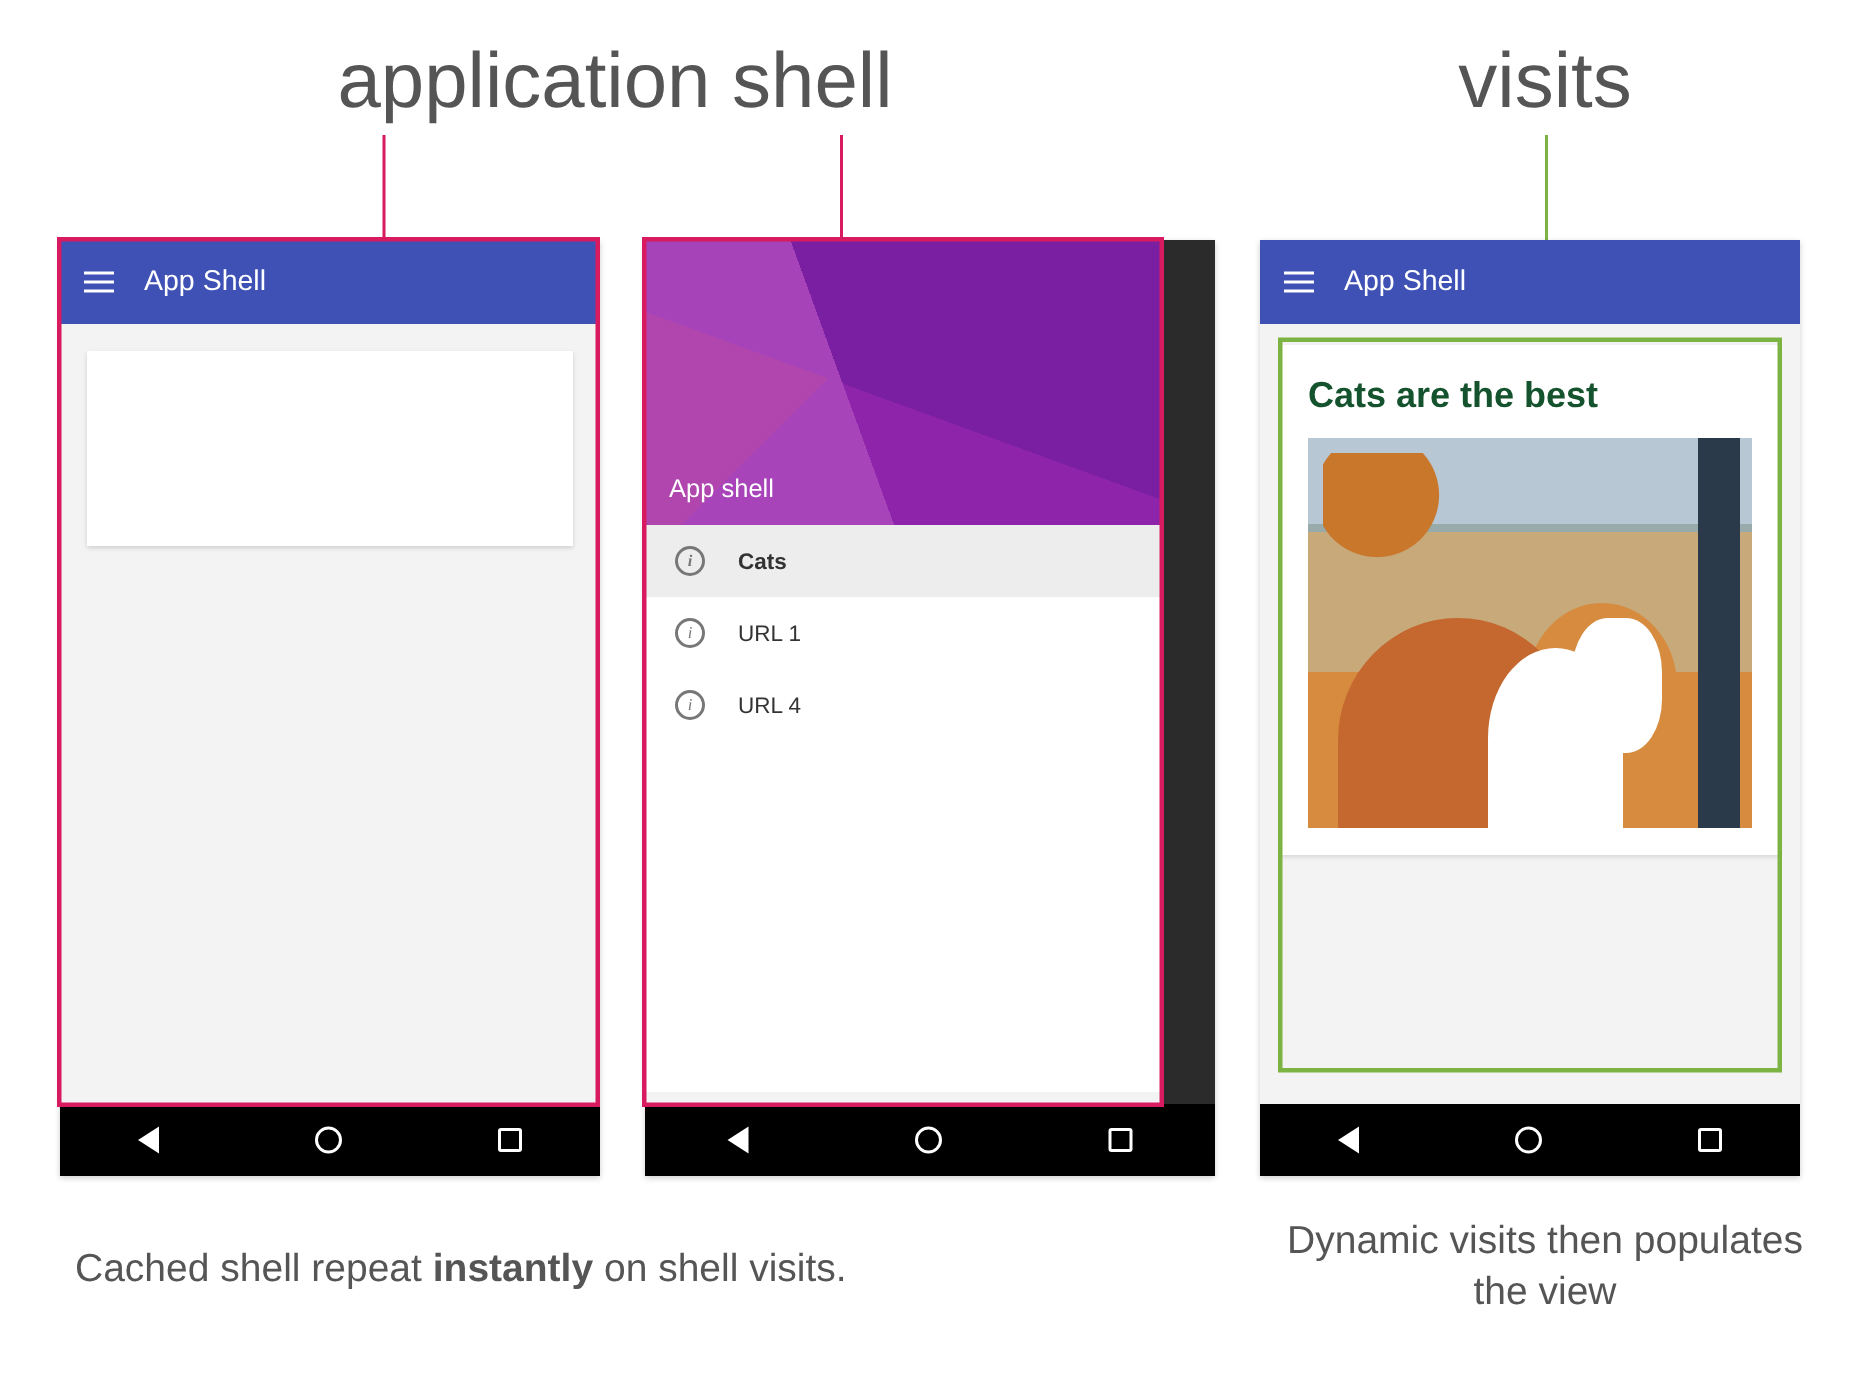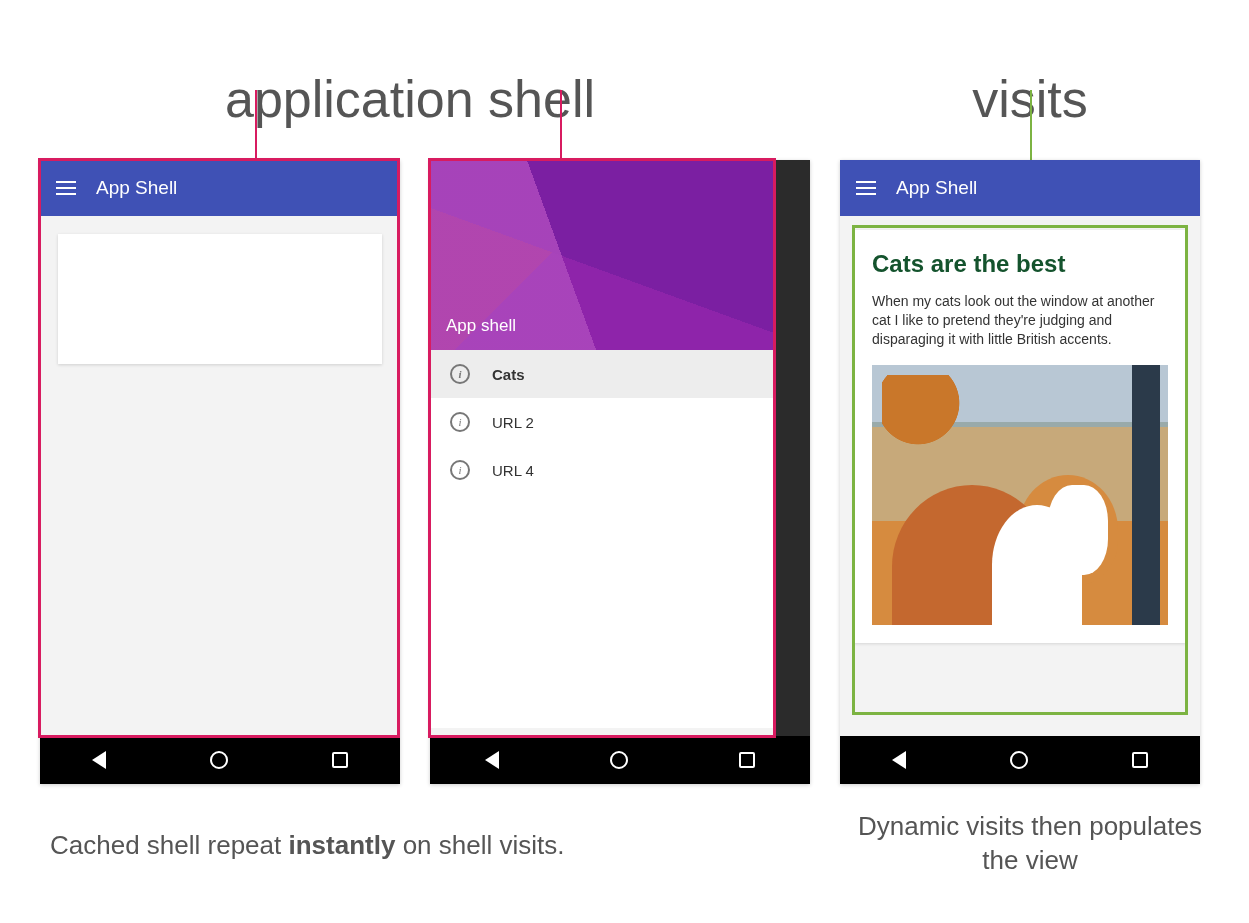--- a/index.html
+++ b/index.html
@@ -10,21 +10,20 @@
     height: 923px;
     position: relative;
     color: #424242;
   }
   .heading {
     position: absolute;
     font-size: 52px;
     font-weight: 300;
     color: #555;
     text-align: center;
-    margin-top: 45px;
   }
   .heading-shell { top: 24px; left: 140px; width: 540px; }
   .heading-content { top: 24px; left: 900px; width: 260px; }
   .connector {
     position: absolute;
     top: 90px;
     width: 2px;
     height: 70px;
   }
   .connector-shell-1 { left: 255px; background: #d81b60; }
@@ -178,21 +177,21 @@
         <div class="tri2"></div>
         <div class="tri3"></div>
       <div class="label">App shell</div>
     </div>
     <div class="drawer-item active">
       <div class="info-icon">i</div>
       <span>Cats</span>
     </div>
     <div class="drawer-item">
       <div class="info-icon">i</div>
-      <span>URL 2</span>
+      <span>URL 1</span>
     </div>
     <div class="drawer-item">
       <div class="info-icon">i</div>
       <span>URL 4</span>
     </div>
   </div>
   <div class="navbar">
     <div class="nav-tri"></div>
     <div class="nav-circ"></div>
     <div class="nav-sq"></div>
@@ -204,21 +203,20 @@
   <div class="appbar">
     <div class="hamburger">
         <span></span>
         <span></span>
         <span></span>
       </div>
     <span>App Shell</span>
   </div>
   <div class="content-card">
     <h2>Cats are the best</h2>
-    <p>When my cats look out the window at another cat I like to pretend they're judging and disparaging it with little British accents.</p>
     <div class="cat-img">
       <div class="tree"></div>
       <div class="cat2"></div>
       <div class="cat1"></div>
     </div>
   </div>
   <div class="navbar">
     <div class="nav-tri"></div>
     <div class="nav-circ"></div>
     <div class="nav-sq"></div>

